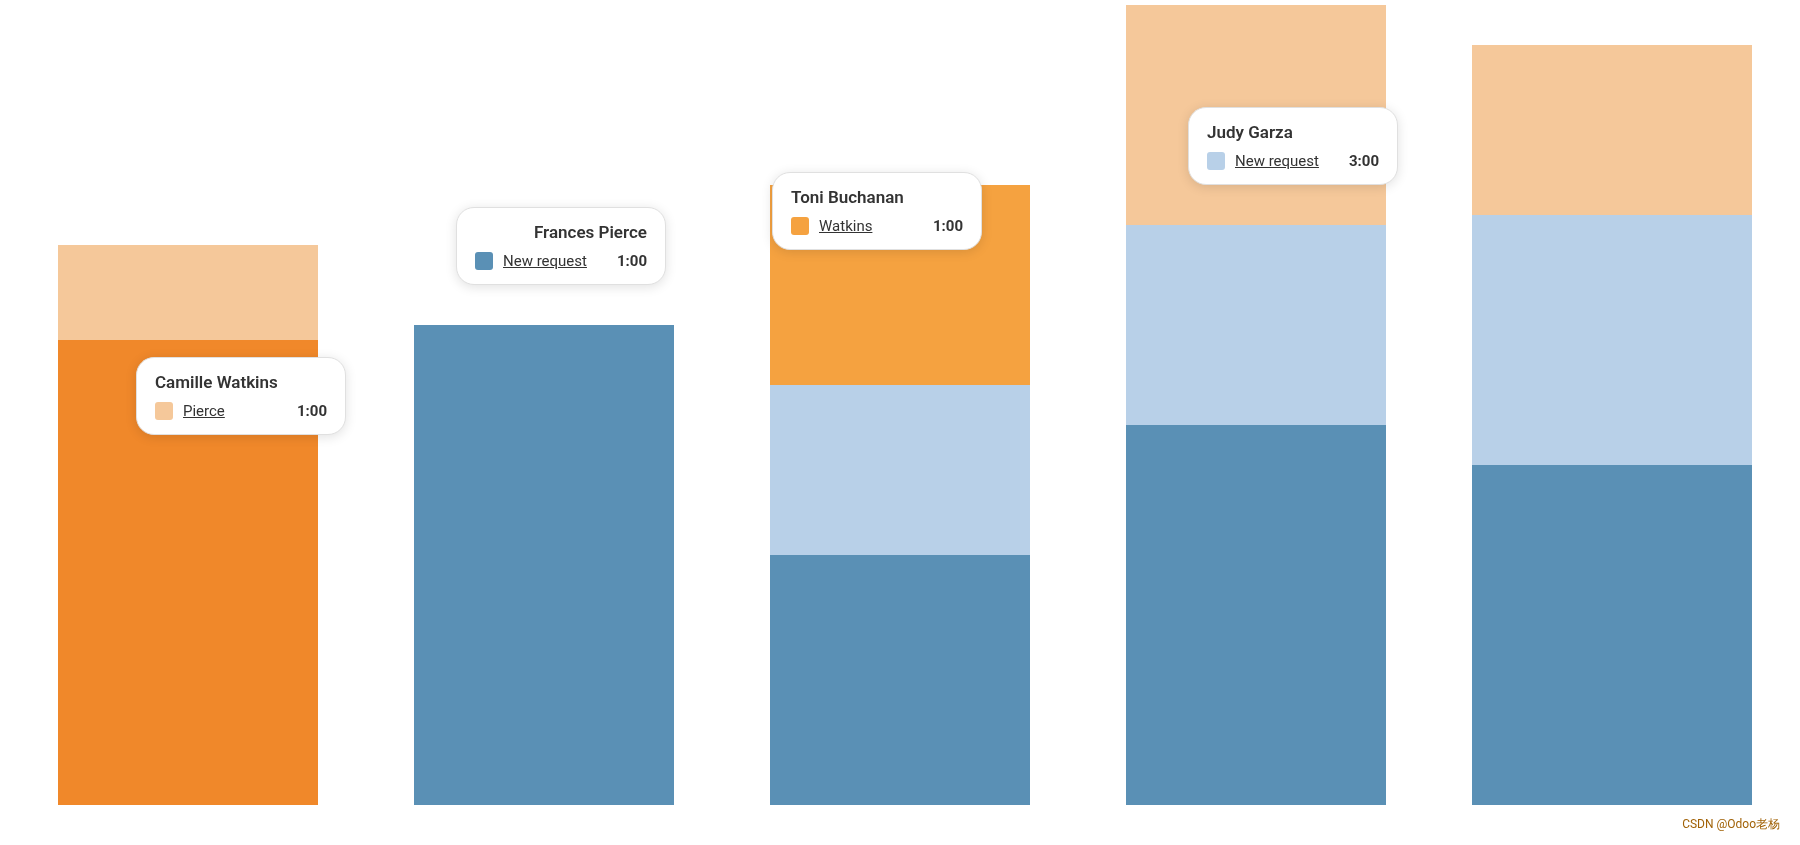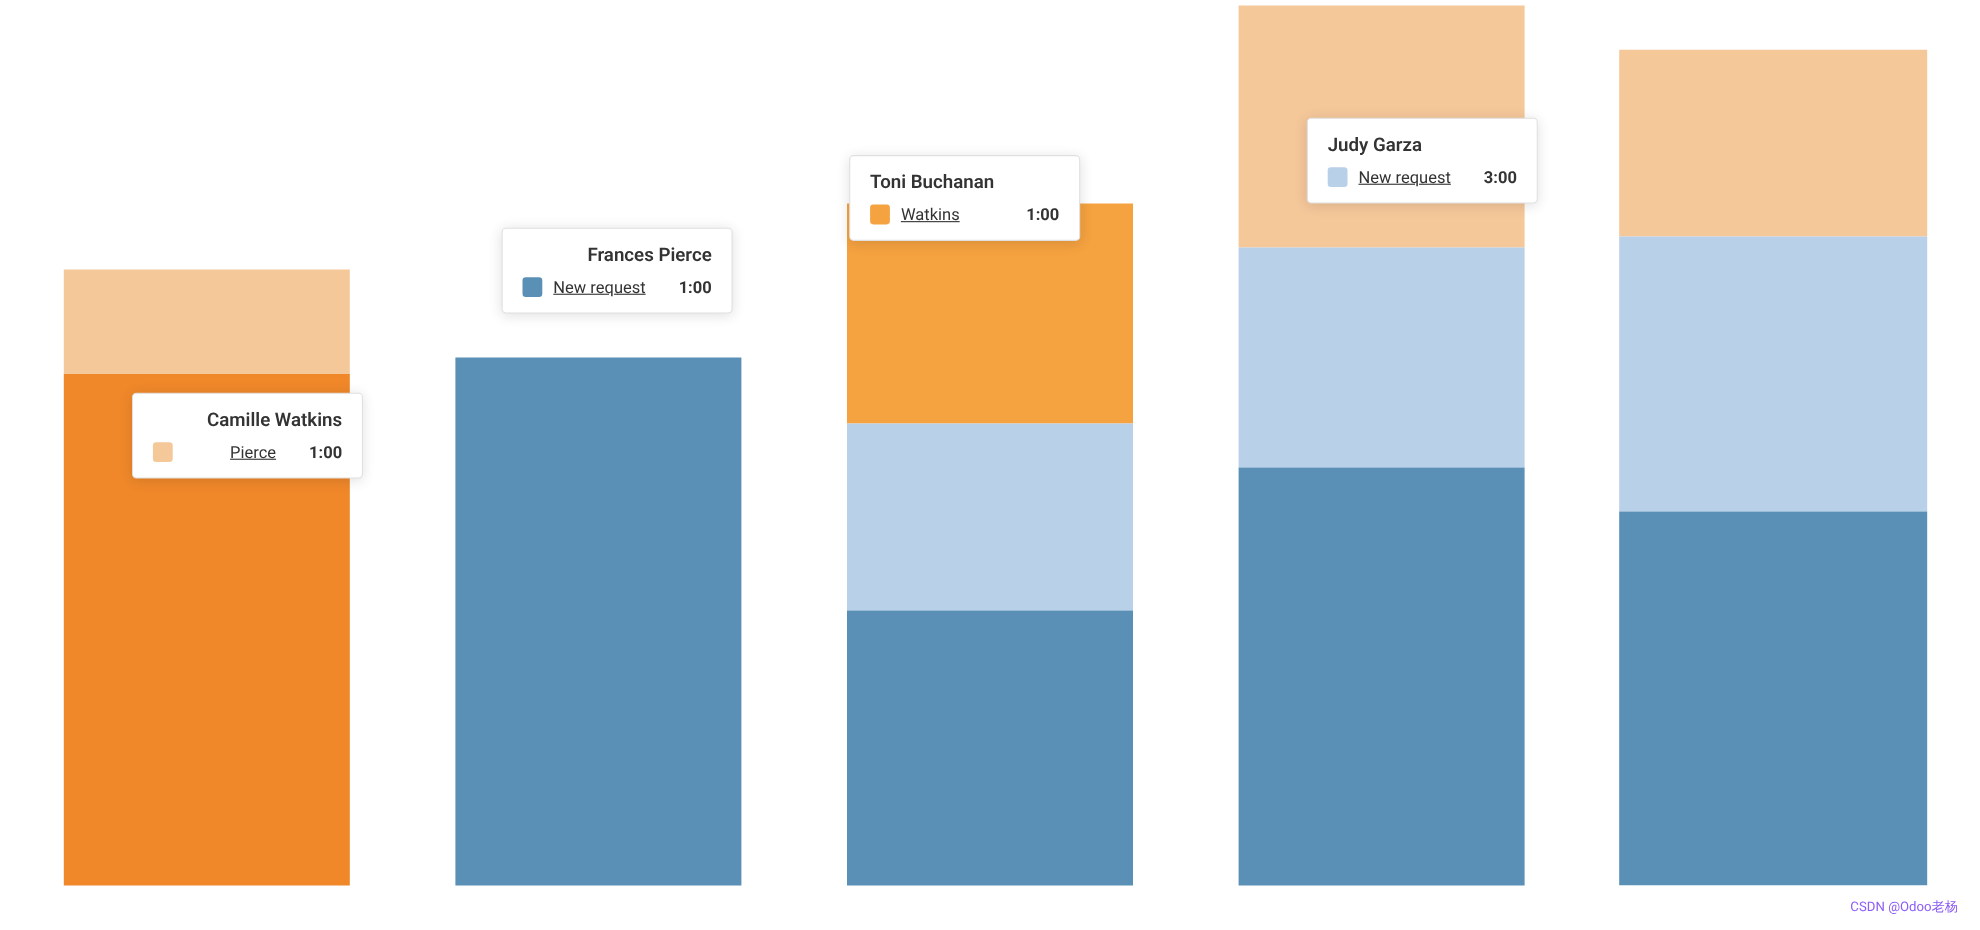--- a/index.html
+++ b/index.html
@@ -42,21 +42,21 @@
     .seg-scrap-dark  { background-color: #f0882a; }
     .seg-new-blue    { background-color: #5a90b5; }
     .seg-new-light   { background-color: #b8d0e8; }
     .seg-repaired-orange { background-color: #f5a240; }
 
     
     .tooltip {
       position: absolute;
       background: #fff;
       border: 1px solid #e0e0e0;
-      border-radius: 4px;
+      border-radius: 18px;
       padding: 14px 18px;
       box-shadow: 0 2px 12px rgba(0,0,0,0.12);
       min-width: 210px;
       z-index: 10;
       pointer-events: none;
     }
     .tooltip-name {
       font-size: 17px;
       font-weight: 600;
       color: #333;
@@ -82,31 +82,31 @@
     .tooltip-value {
       font-weight: 700;
       margin-left: auto;
       padding-left: 20px;
     }
     .watermark {
       position: absolute;
       bottom: 12px;
       right: 20px;
       font-size: 12px;
-      color: #8b5cf6;
+      color: #a16207;
     }
   </style>
 </head>
 <body>
 
 <div class="chart-container">
 
   <div class="bar-group" style="position:relative;">
 
-    <div class="tooltip" style="bottom: 370px; left: 80px; text-align: right;">
+    <div class="tooltip" style="bottom: 370px; left: 96px;">
       <div class="tooltip-name">Camille Watkins</div>
       <div class="tooltip-row">
         <div class="tooltip-color-box" style="background-color: #f5c89a;"></div>
         <span class="tooltip-label">Pierce</span>
         <span class="tooltip-value">1:00</span>
       </div>
     </div>
     <div class="bar" style="height: 560px;">
 
       <div class="bar-segment seg-scrap-light" style="height: 95px;"></div>
@@ -129,21 +129,21 @@
     </div>
     <div class="bar" style="height: 480px;">
       <div class="bar-segment seg-new-blue" style="height: 480px;"></div>
     </div>
   </div>
 
   <div style="width: 60px; flex-shrink: 0;"></div>
 
   <div class="bar-group" style="position:relative;">
 
-    <div class="tooltip" style="bottom: 586px; left: 20px;">
+    <div class="tooltip" style="bottom: 555px; left: 20px;">
       <div class="tooltip-name">Toni Buchanan</div>
       <div class="tooltip-row">
         <div class="tooltip-color-box" style="background-color: #f5a240;"></div>
         <span class="tooltip-label">Watkins</span>
         <span class="tooltip-value">1:00</span>
       </div>
     </div>
     <div class="bar" style="height: 620px;">
 
       <div class="bar-segment seg-repaired-orange" style="height: 200px;"></div>

